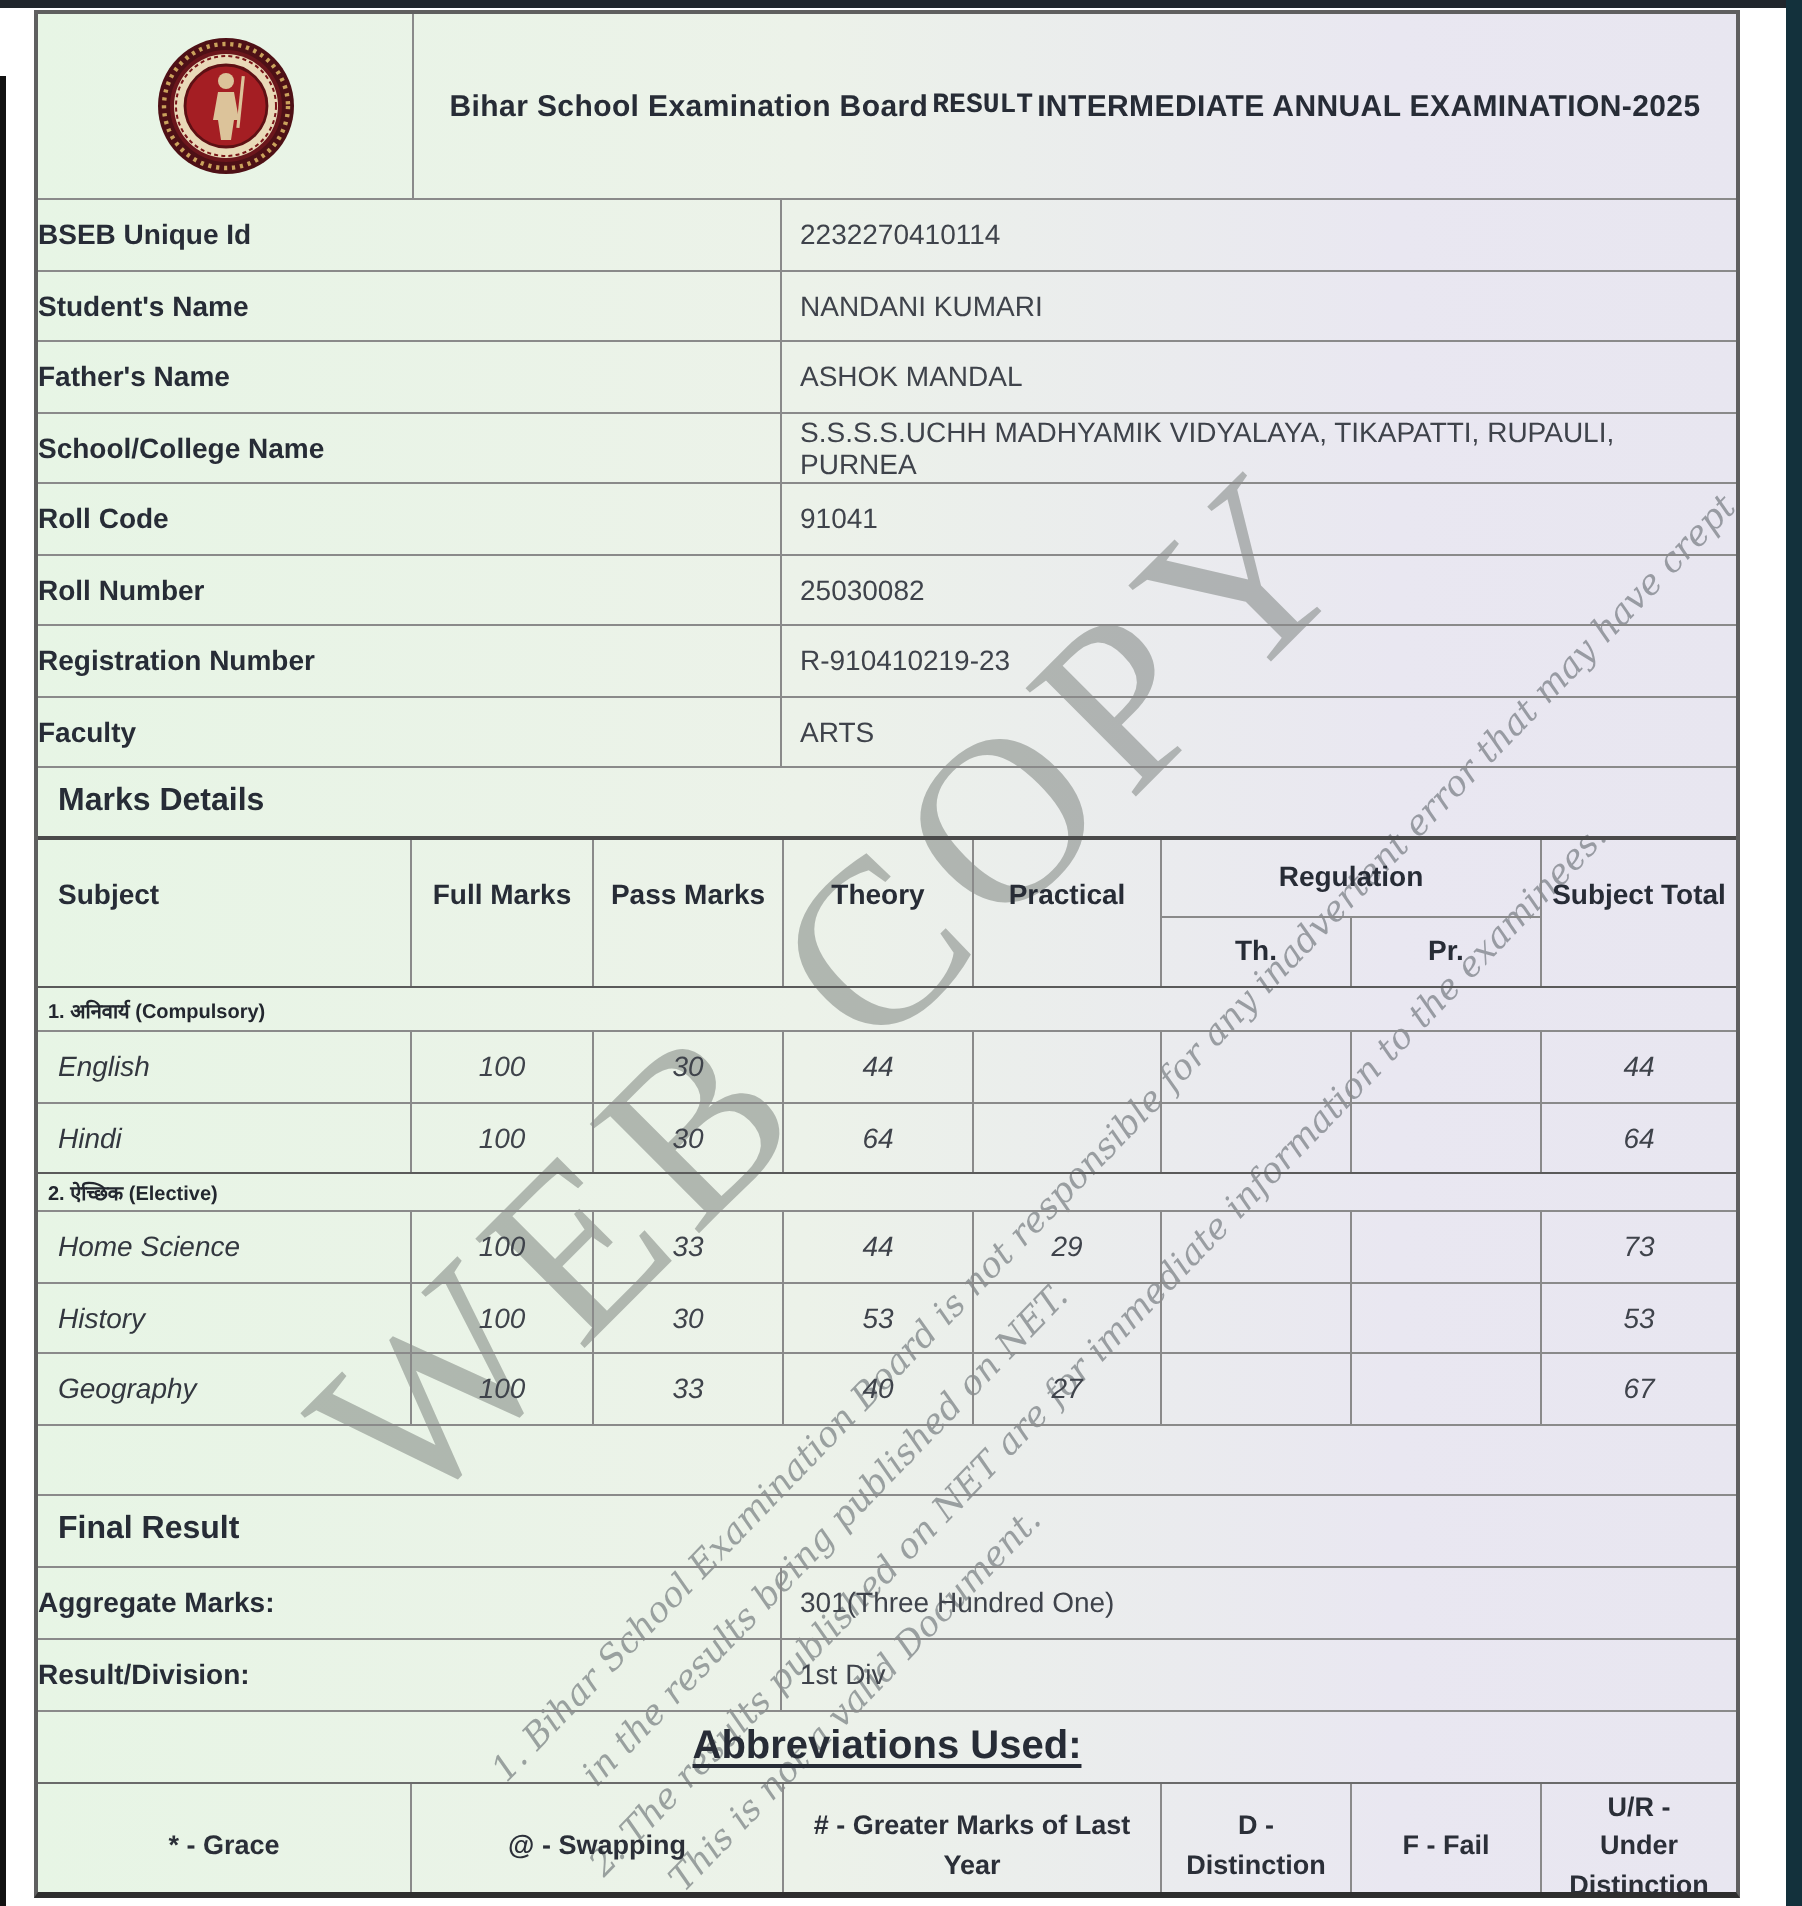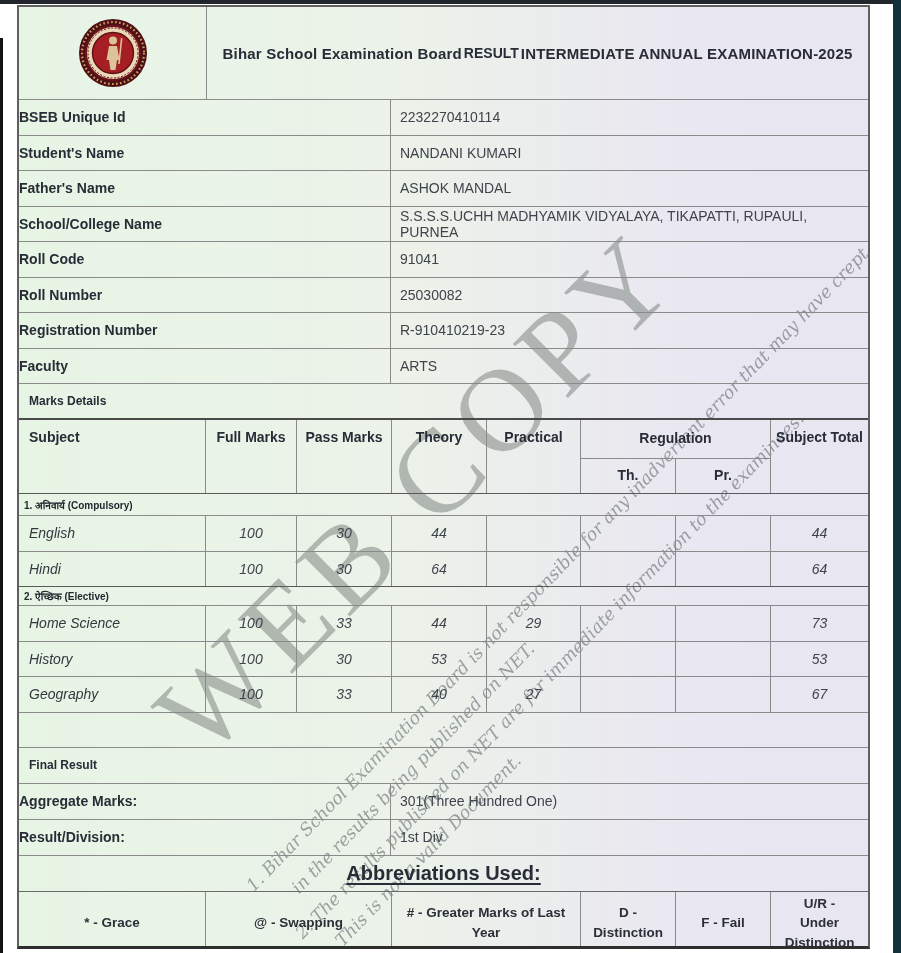--- a/index.html
+++ b/index.html
@@ -22,36 +22,36 @@
   .row { display:flex; align-items:center; border-top:1px solid #8a8a8a; }
   .row:first-child { border-top:none; }
 
   
   .header-row { height:92px; }
   .logo-cell  { width:188px; height:100%; border-right:1px solid #8a8a8a;
     display:flex; align-items:center; justify-content:center; }
   .title-cell { flex:1; height:100%; display:flex; flex-direction:row;
     align-items:center; justify-content:center; gap:2px; }
   .t1,.t3 { font-size:15px; font-weight:bold; color:#272c36; letter-spacing:.2px; }
-  .t2 { font-size:14px; font-weight:bold; color:#272c36; }
+  .t2 { font-size:14px; font-weight:bold; color:#272c36;font-family:Liberation Mono, monospace; }
 
   
   .detail-row { height:35.5px; }
   .d-label { width:372px; height:100%; border-right:1px solid #8a8a8a;
     display:flex; align-items:center; 
     font-size:14px; font-weight:bold; color:#272c36; }
   .d-value { flex:1; height:100%; display:flex; align-items:center; padding-left:9px;
     font-size:14px; color:#3f434b; }
 
-  .full-row { height:35px; padding-left:10px; font-size:12px; font-weight:bold; color:#272c36; }
+  .full-row { height:35px; padding-left:10px; font-size:16px; font-weight:bold; color:#272c36; }
 
   
   .mcols { display:grid; grid-template-columns:187px 91px 95px 95px 94px 95px 95px 97px; }
   .mheader { border-top:2px solid #4a4a4a; grid-template-rows:38px 35px; }
-  .mh { font-size:14px; font-weight:bold; color:#272c36; padding-top:9px; text-align:center; }
+  .mh { font-size:14px; font-weight:bold; color:#272c36; padding-top:19px; text-align:center; }
   .mh.left { text-align:left; padding-left:10px; }
   .bR { border-right:1px solid #8a8a8a; }
   .h-subject   { grid-row:1/3; grid-column:1; }
   .h-full      { grid-row:1/3; grid-column:2; }
   .h-pass      { grid-row:1/3; grid-column:3; }
   .h-theory    { grid-row:1/3; grid-column:4; }
   .h-practical { grid-row:1/3; grid-column:5; }
   .h-reg       { grid-row:1;   grid-column:6/8; padding-top:10px; }
   .h-total     { grid-row:1/3; grid-column:8; }
   .h-th { grid-row:2; grid-column:6; border-top:1px solid #8a8a8a; padding-top:8px; }

